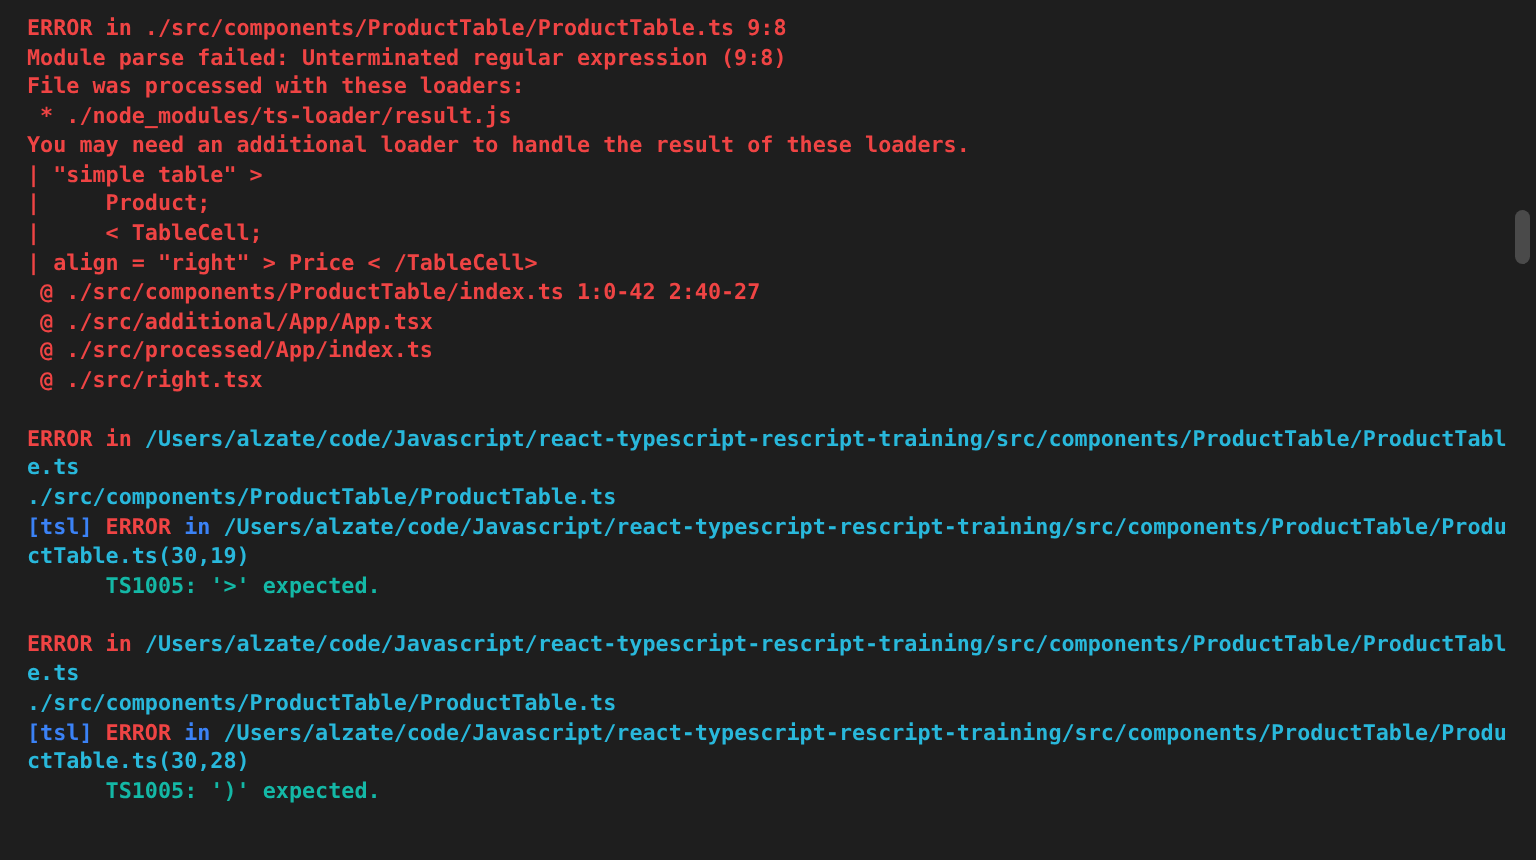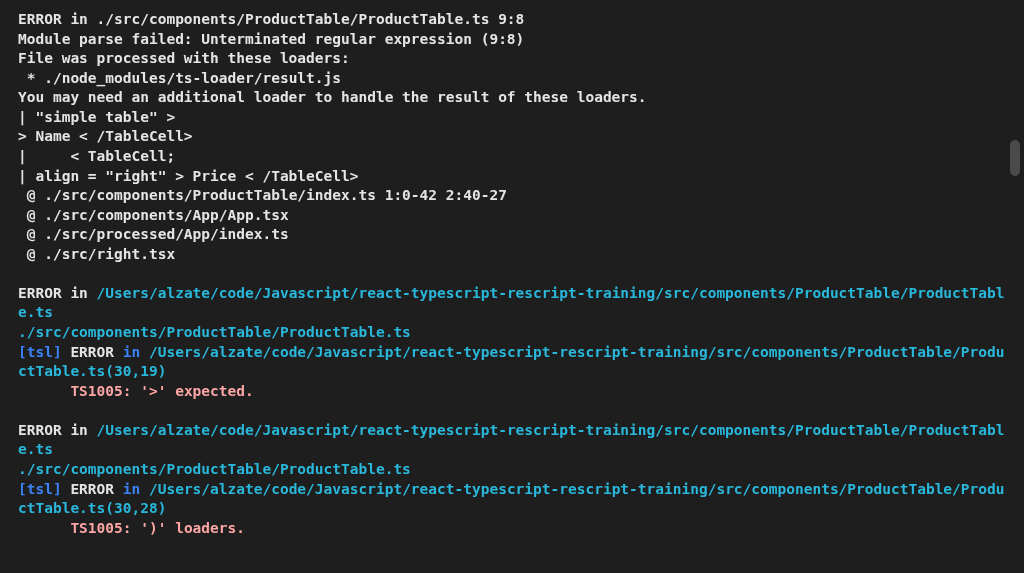--- a/index.html
+++ b/index.html
@@ -10,24 +10,24 @@
     line-height: 1.35;
     color: #cccccc;
     padding: 10px 18px;
     width: 1024px;
     height: 573px;
     overflow: hidden;
     position: relative;
     font-weight: 600;
   }
   .line { white-space: pre-wrap; word-break: break-all; }
-  .red { color: #e5e5e5; }
+  .red { color: #ef4444; }
   .cyan { color: #29b8db; }
   .gray { color: #3b82f6; }
-  .white { color: #fca5a5; }
+  .white { color: #14b8a6; }
   .blank { height: 1.35em; }
   .scrollbar-track {
     position: absolute;
     right: 2px;
     top: 0;
     width: 10px;
     height: 100%;
   }
   .scrollbar-thumb {
     position: absolute;
@@ -43,39 +43,39 @@
 <body>
 
 <div>
 
   <div class="line red">ERROR in ./src/components/ProductTable/ProductTable.ts 9:8</div>
   <div class="line red">Module parse failed: Unterminated regular expression (9:8)</div>
   <div class="line red">File was processed with these loaders:</div>
   <div class="line red"> * ./node_modules/ts-loader/result.js</div>
   <div class="line red">You may need an additional loader to handle the result of these loaders.</div>
   <div class="line red">| "simple table" &gt;</div>
-  <div class="line red">&gt; Name &lt; /TableCell&gt;</div>
+  <div class="line red">|     Product;</div>
   <div class="line red">|     &lt; TableCell;</div>
   <div class="line red">| align = "right" &gt; Price &lt; /TableCell&gt;</div>
   <div class="line red"> @ ./src/components/ProductTable/index.ts 1:0-42 2:40-27</div>
-  <div class="line red"> @ ./src/components/App/App.tsx</div>
+  <div class="line red"> @ ./src/additional/App/App.tsx</div>
   <div class="line red"> @ ./src/processed/App/index.ts</div>
   <div class="line red"> @ ./src/right.tsx</div>
 
   <div class="blank"></div>
 
   <div class="line"><span class="red">ERROR in </span><span class="cyan">/Users/alzate/code/Javascript/react-typescript-rescript-training/src/components/ProductTable/ProductTable.ts</span></div>
   <div class="line cyan">./src/components/ProductTable/ProductTable.ts</div>
   <div class="line"><span class="gray">[tsl] </span><span class="red">ERROR</span><span class="gray"> in </span><span class="cyan">/Users/alzate/code/Javascript/react-typescript-rescript-training/src/components/ProductTable/ProductTable.ts(30,19)</span></div>
   <div class="line white">      TS1005: '&gt;' expected.</div>
 
   <div class="blank"></div>
 
   <div class="line"><span class="red">ERROR in </span><span class="cyan">/Users/alzate/code/Javascript/react-typescript-rescript-training/src/components/ProductTable/ProductTable.ts</span></div>
   <div class="line cyan">./src/components/ProductTable/ProductTable.ts</div>
   <div class="line"><span class="gray">[tsl] </span><span class="red">ERROR</span><span class="gray"> in </span><span class="cyan">/Users/alzate/code/Javascript/react-typescript-rescript-training/src/components/ProductTable/ProductTable.ts(30,28)</span></div>
-  <div class="line white">      TS1005: ')' loaders.</div>
+  <div class="line white">      TS1005: ')' expected.</div>
 
 </div>
 
 <div class="scrollbar-track">
   <div class="scrollbar-thumb"></div>
 </div>
 
 </body></html>

